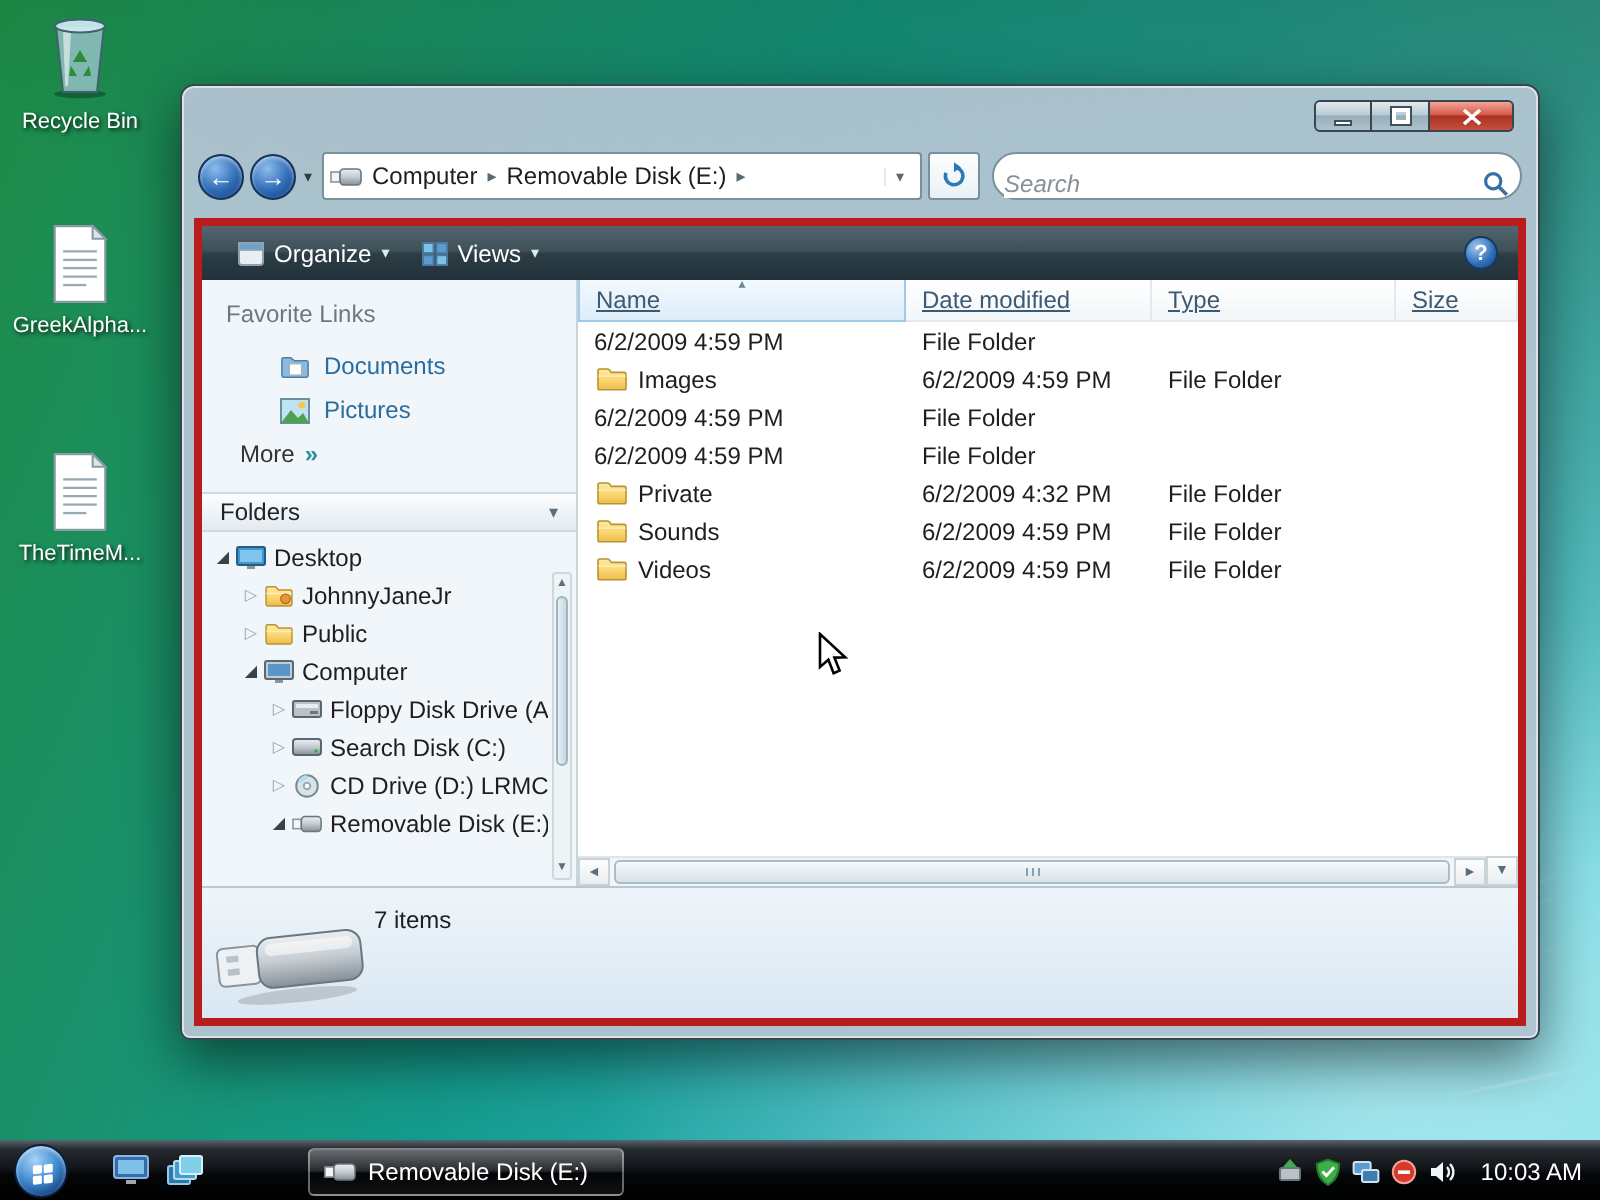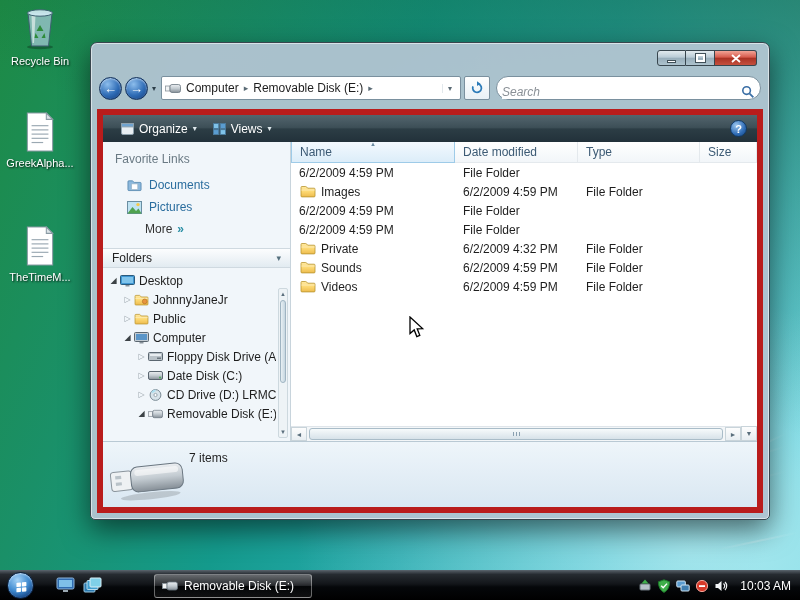--- a/index.html
+++ b/index.html
@@ -46,55 +46,55 @@
   .bc-spacer { flex:1; }
   .bc-drop { width:15px; text-align:center; color:#5a6a74; font-size:8px; border-left:1px solid #e2e8ec; }
   .refresh-btn { width:26px; height:24px; margin-left:3px; border:1px solid #7a909e; border-radius:2px; flex:none;
     background:linear-gradient(#fdfefe,#e9f1f6); display:flex; align-items:center; justify-content:center; }
   .searchbox { flex:1; margin-left:6px; height:24px; background:#fff; border:1px solid #7a909e; border-radius:12px;
     display:flex; align-items:flex-end; padding:0 5px; }
   .searchbox input { flex:1; border:none; outline:none; font-family:inherit; font-size:12px; color:#333; min-width:0; }
   .searchbox input::placeholder { font-style:italic; color:#8a9096; }
 
   .window-body { position:absolute; left:6px; right:6px; top:66px; bottom:6px;
-    border:6px solid #b91c1c; background:#fff; display:flex; flex-direction:column; }
+    border:4px solid #b91c1c; background:#fff; display:flex; flex-direction:column; }
   .toolbar { height:27px; flex:none; display:flex; align-items:center; padding:0 10px; color:#fff;
     background:linear-gradient(#53656e, #3d4f57 46%, #2c3d45 52%, #22313a); }
   .tbtn { display:flex; align-items:center; gap:5px; padding:3px 8px; border-radius:3px; }
   .tbtn .carat { font-size:8px; color:#dfe8ec; }
   .tb-spacer { flex:1; }
   .helpbtn { width:17px; height:17px; border-radius:50%; color:#fff; font-weight:bold; font-size:11px; line-height:16px; text-align:center;
     background:radial-gradient(circle at 35% 30%, #9cc6ee, #2f6cb6 60%, #15457e); border:1px solid #123a66; }
 
   .content { flex:1; display:flex; min-height:0; position:relative; }
   .sidebar { width:188px; flex:none; background:#f1f6fa; border-right:1px solid #c8d4dc; position:relative; }
   .fav-title { color:#6a7a84; padding:10px 0 8px 12px; }
-  .fav-item { height:22px; display:flex; align-items:center; gap:7px; padding-left:24px; color:#2a6d9e; }
-  .more-row { height:22px; display:flex; align-items:center; gap:5px; padding-left:42px; color:#333; }
+  .fav-item { height:22px; display:flex; align-items:center; gap:7px; padding-left:39px; color:#2a6d9e; }
+  .more-row { height:22px; display:flex; align-items:center; gap:5px; padding-left:19px; color:#333; }
   .more-row .chev { color:#2a8fa5; font-weight:bold; }
   .folders-header { margin-top:8px; height:20px; display:flex; align-items:center; padding:0 9px; color:#222;
     background:linear-gradient(#fcfdfe,#e2ebf1); border-top:1px solid #cfd9e0; border-bottom:1px solid #cfd9e0; }
   .folders-header .carat { margin-left:auto; color:#55707e; font-size:9px; }
   .tree { padding:3px 14px 0 4px; }
   .trow { height:19px; display:flex; align-items:center; white-space:nowrap; overflow:hidden; }
   .texp { width:13px; flex:none; text-align:center; font-size:8px; color:#9aa4ab; }
   .texp.expanded { color:#3c4246; }
   .trow svg { flex:none; margin-right:4px; }
   .d1 { padding-left:14px; } .d2 { padding-left:28px; }
   .tree-scroll { position:absolute; right:2px; top:146px; bottom:3px; width:10px;
     background:#eef3f6; border:1px solid #cdd8de; border-radius:2px; }
   .tsc-arrow { height:10px; text-align:center; font-size:6px; color:#5a6e7c; line-height:10px; }
   .tsc-thumb { position:absolute; left:1px; right:1px; top:11px; height:56%;
     background:linear-gradient(90deg,#e8f0f4,#c6d6e0); border:1px solid #9fb4c2; border-radius:3px; }
 
   .filearea { flex:1; position:relative; background:#fff; min-width:0; }
   .list-header { display:grid; grid-template-columns:164px 123px 122px 1fr; height:21px; }
   .hcell { position:relative; display:flex; align-items:center; padding:0 8px; color:#3c5a74;
     border-right:1px solid #e4e9ed; border-bottom:1px solid #e4e9ed;
-    background:linear-gradient(#ffffff,#f2f6f9); }
+    background:linear-gradient(#ffffff,#f2f6f9);text-decoration:underline; }
   .hcell.sel { background:linear-gradient(#f3f9fe,#dcedf9); border:1px solid #9ecbe8; border-top:none; }
   .sort { position:absolute; top:-2px; left:50%; transform:translateX(-50%); font-size:7px; color:#6a8aa0; }
   .frow { display:grid; grid-template-columns:164px 123px 122px 1fr; height:19px; align-items:center; }
   .cname { display:flex; align-items:center; gap:5px; padding-left:9px; overflow:hidden; }
   .cdate, .ctype, .csize { padding-left:8px; }
 
   .hscroll { position:absolute; left:0; right:16px; bottom:0; height:15px; display:flex;
     background:#f3f6f8; border-top:1px solid #dfe5ea; }
   .sarrow { width:16px; flex:none; display:flex; align-items:center; justify-content:center; font-size:7px; color:#5a6e7c;
     background:linear-gradient(#fdfdfd,#e8eef2); border:1px solid #c9d4da; }
@@ -348,21 +348,21 @@
               <rect x="9" y="6.5" width="4" height="1.5" fill="#6a757d"></rect>
             </svg>
             <span>Floppy Disk Drive (A</span>
           </div>
           <div class="trow d2">
             <span class="texp">▷</span>
             <svg width="15" height="11" viewBox="0 0 15 11">
               <rect x="0.5" y="1.5" width="14" height="8" rx="1.5" fill="url(#gusb)" stroke="#5a6670"></rect>
               <circle cx="12" cy="7.5" r="0.9" fill="#3fae4a"></circle>
             </svg>
-            <span>Date Disk (C:)</span>
+            <span>Search Disk (C:)</span>
           </div>
           <div class="trow d2">
             <span class="texp">▷</span>
             <svg width="15" height="12" viewBox="0 0 15 12">
               <circle cx="7.5" cy="6" r="5.4" fill="#d8e4ea" stroke="#7a8a94"></circle>
               <circle cx="7.5" cy="6" r="1.6" fill="#ffffff" stroke="#9aa8b0"></circle>
               <path d="M3.2 3 A5.4 5.4 0 0 1 7.5 0.6 L7.5 2.6 A3.4 3.4 0 0 0 4.8 4.2 Z" fill="#aee0f0"></path>
             </svg>
             <span>CD Drive (D:) LRMCF</span>
           </div>

